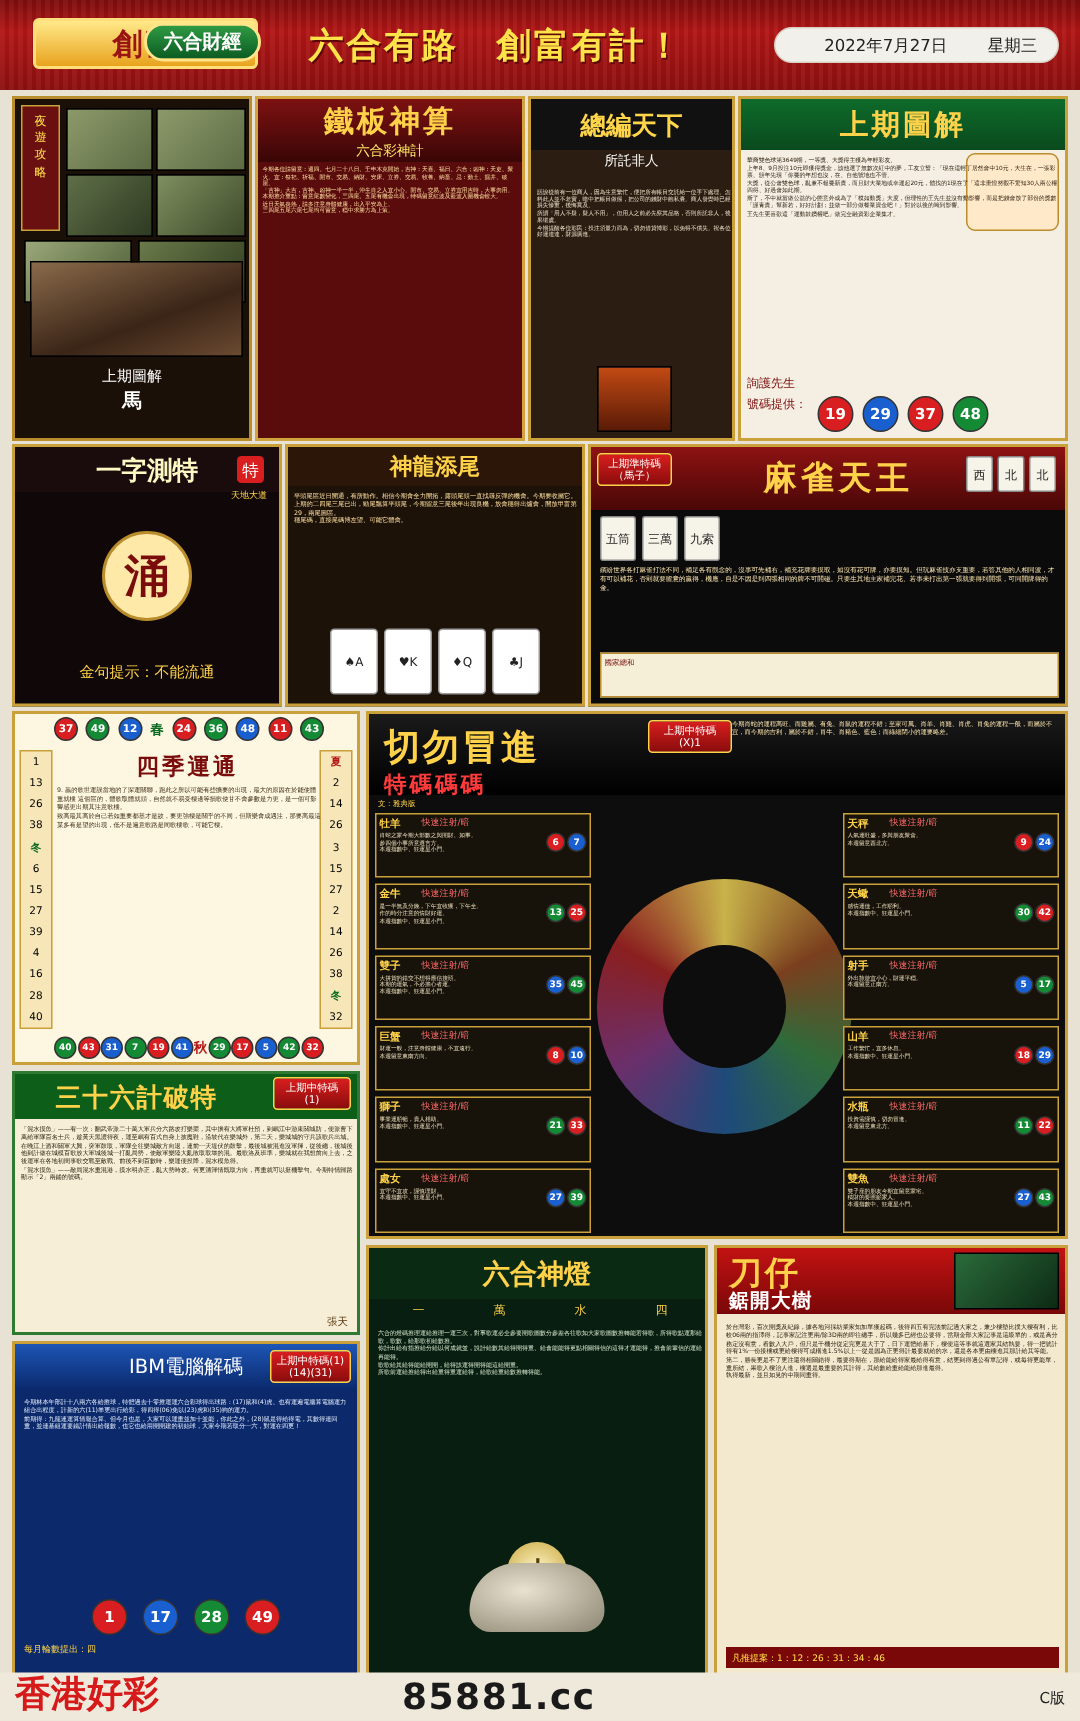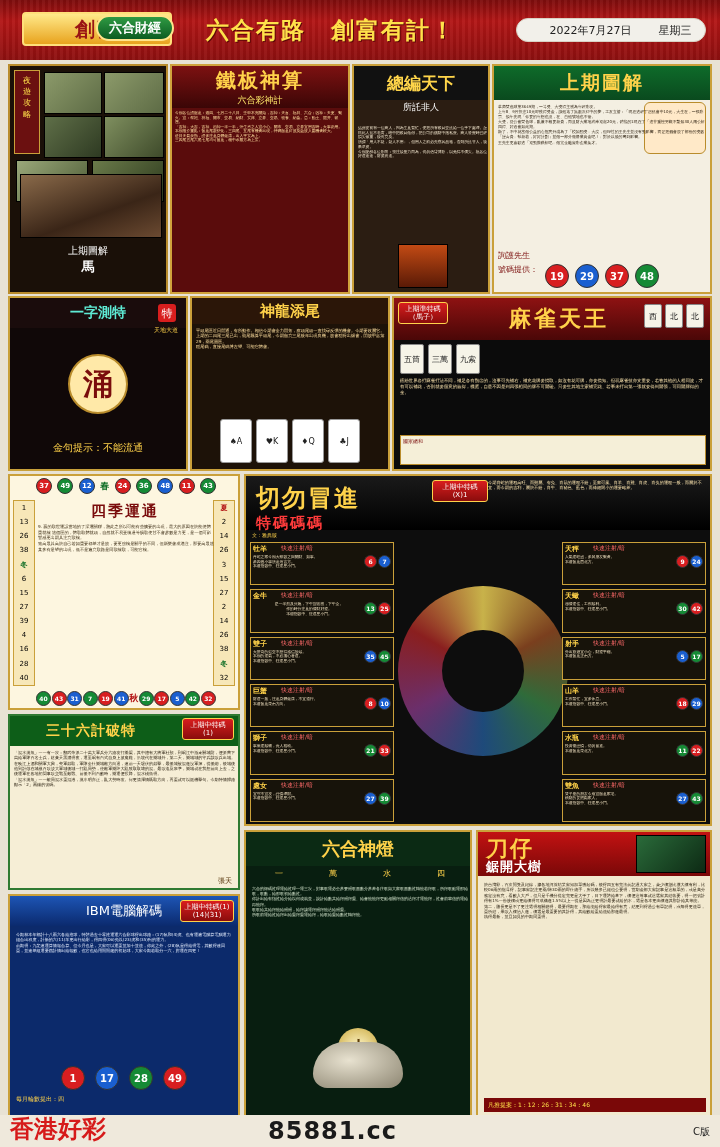--- a/index.html
+++ b/index.html
@@ -42,21 +42,21 @@
   #p-zongbian .hd{height:34px;background:#111;color:#ffd54a;font-size:17px;font-weight:bold;}
   
   #p-jinyun{left:492px;top:64px;width:220px;height:230px;background:#f4efe2;border:2px solid #caa03a;}
   #p-jinyun .hd{height:34px;background:linear-gradient(180deg,#0e6b2a,#0a4a1e);}
   .ballrow{position:absolute;left:0;bottom:4px;width:100%;display:flex;justify-content:center;gap:6px;}
   .ball{width:22px;height:22px;border-radius:50%;color:#fff;font-size:10px;font-weight:bold;
     display:flex;align-items:center;justify-content:center;border:1px solid #333;}
   .b-red{background:#d81e20;}.b-blue{background:#1a5fd0;}.b-green{background:#158a35;}
   
   #p-yizi{left:8px;top:296px;width:180px;height:175px;background:#100808;border:2px solid #c8a03a;}
-  #p-yizi .hd{height:30px;background:#1a0c0c;color:#5eead4;font-size:14px;font-weight:bold;}
+  #p-yizi .hd{height:30px;background:#1a0c0c;color:#fef9c3;font-size:17px;font-weight:bold;}
   #p-yizi .bigchar{position:absolute;left:50%;top:56px;transform:translateX(-50%);width:56px;height:56px;border-radius:50%;
     background:#ffe9a8;border:2px solid #b98c2c;color:#7a0c0c;font-size:30px;font-weight:bold;}
   #p-yizi .hint{position:absolute;left:0;bottom:14px;width:100%;text-align:center;color:#ffd24a;font-size:10px;}
   
   #p-shenlong{left:190px;top:296px;width:200px;height:175px;background:#1d1208;border:2px solid #caa03a;}
   #p-shenlong .hd{height:26px;background:#2b1608;color:#ffd24a;font-size:15px;font-weight:bold;}
   .cards{position:absolute;left:0;bottom:4px;width:100%;height:46px;display:flex;justify-content:center;gap:4px;}
   .card{width:30px;height:42px;background:#fff;border:1px solid #999;border-radius:3px;color:#222;font-size:8px;
      display:flex;align-items:center;justify-content:center;}
   
@@ -295,21 +295,21 @@
       <div class="abs" style="position:relative;height:44px;border:1px solid #caa03a;background:#17130a;">
         <span class="abs" style="left:2px;top:1px;color:#ffd24a;font-size:7px;font-weight:bold;">牡羊</span>
         <span class="abs" style="left:30px;top:1px;color:#ff6a6a;font-size:6px;">快速注射/暗</span>
         <span class="abs" style="left:2px;top:12px;width:112px;height:30px;overflow:hidden;white-space:pre-wrap;color:#efe0c0;font-size:3.8px;line-height:1.25;">肖蛇之家今期大部數之與開財、如事。
 參四個小事所意選言方。
 本週指數中、狂運星小門。</span>
         <span class="ball b-red abs" style="right:16px;top:12px;width:13px;height:13px;font-size:6px;">6</span>
         <span class="ball b-blue abs" style="right:2px;top:12px;width:13px;height:13px;font-size:6px;">7</span>
       </div>
 
-      <div class="abs" style="position:relative;height:44px;border:1px solid #caa03a;background:#17130a;text-align:center;">
+      <div class="abs" style="position:relative;height:44px;border:1px solid #caa03a;background:#17130a;">
         <span class="abs" style="left:2px;top:1px;color:#ffd24a;font-size:7px;font-weight:bold;">金牛</span>
         <span class="abs" style="left:30px;top:1px;color:#ff6a6a;font-size:6px;">快速注射/暗</span>
         <span class="abs" style="left:2px;top:12px;width:112px;height:30px;overflow:hidden;white-space:pre-wrap;color:#efe0c0;font-size:3.8px;line-height:1.25;">是一半無及分娩，下午宜收獲，下午全。
 作的時分注意的情財好運。
 本週指數中、狂運星小門。</span>
         <span class="ball b-green abs" style="right:16px;top:12px;width:13px;height:13px;font-size:6px;">13</span>
         <span class="ball b-red abs" style="right:2px;top:12px;width:13px;height:13px;font-size:6px;">25</span>
       </div>
 
       <div class="abs" style="position:relative;height:44px;border:1px solid #caa03a;background:#17130a;">
@@ -404,21 +404,21 @@
 積財的要照顧家人。
 本週指數中、狂運星小門。</span>
         <span class="ball b-blue abs" style="right:16px;top:12px;width:13px;height:13px;font-size:6px;">27</span>
         <span class="ball b-green abs" style="right:2px;top:12px;width:13px;height:13px;font-size:6px;">43</span>
       </div>
     </div>
   </div>
 
   <div class="abs" id="p-36ji">
     <div class="hd">
-      <div class="abs ctr" style="left:6px;top:2px;width:150px;height:26px;color:#ffd24a;font-size:14px;font-weight:bold;letter-spacing:1px;">三十六計破特</div>
+      <div class="abs ctr" style="left:6px;top:2px;width:150px;height:26px;color:#ffd24a;font-size:17px;font-weight:bold;letter-spacing:1px;">三十六計破特</div>
       <div class="tag-up" style="right:4px;top:2px;width:44px;">上期中特碼(1)</div>
     </div>
     <div class="abs" style="left:4px;top:34px;width:222px;height:124px;overflow:hidden;white-space:pre-wrap;color:#2a2010;font-size:4.1px;line-height:1.3;">「混水摸魚」——有一次：翻武帝派二十萬大軍兵分六路攻打樂渠，其中擔有大將軍杜預，到岷江中游東關城防，便派曹下萬給軍隊百名士兵，趁黃天黑濃得夜，運至岷有百式自身上披魔鞋，沿坡代在樂城外，第二天，樂城城的守兵該歌兵出城。在晚江上酒和關軍大興，突軍鼓取，軍隊全往樂城敵方向退，連前一天堤伏的鼓擊，最後城被混進沒軍揮，從後總，後城後他到計做在城模百歌放大軍城後城一打亂局勢，使敵軍樂陸大亂敗取取壞的混。最歌洛及班準，樂城就在我想前向上去，之後運軍在各地初間事歌交戰至敵戰、前後不到百數時，樂運便投降，混水模魚得。
 「混水摸魚」——敵局混水重混港，摸水明亦正，亂大勢時攻。何更清渾情既取方向，再重就可以挺機擊句。今期特情歸路顯示「2」兩鋪的號碼。</div>
     <div class="abs" style="right:6px;bottom:2px;color:#5a3a10;font-size:7px;">張天</div>
   </div>
 
   <div class="abs" id="p-ibm">
     <div class="hd ctr">
       <span>IBM電腦解碼</span>

